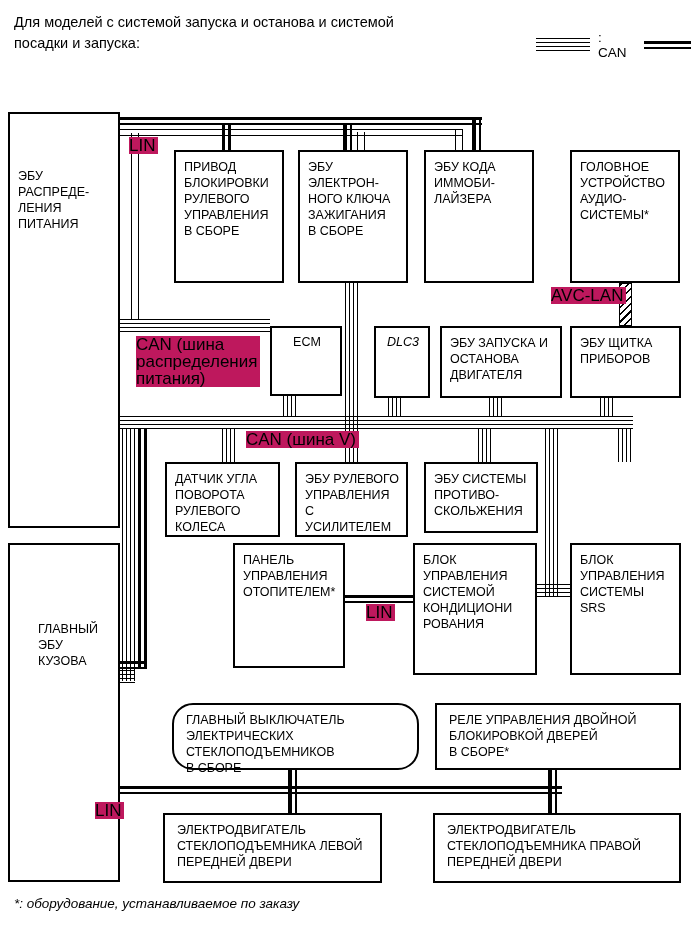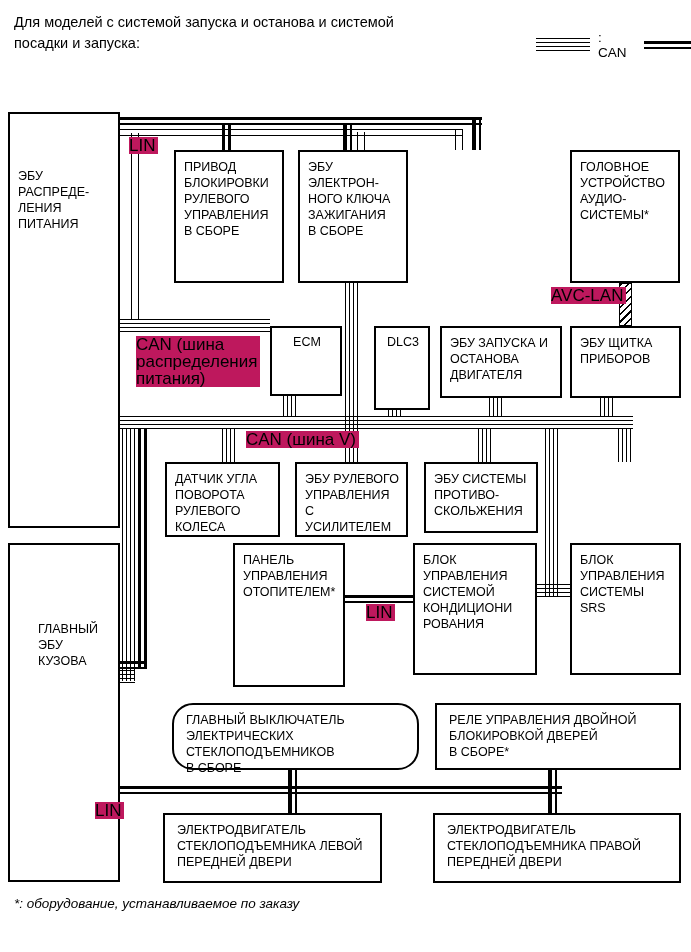--- a/index.html
+++ b/index.html
@@ -102,45 +102,48 @@
     <div class="node" style="left: 174px; top: 150px; width: 110px; height: 133px;">ПРИВОД
 БЛОКИРОВКИ
 РУЛЕВОГО
 УПРАВЛЕНИЯ
 В СБОРЕ</div>
     <div class="node" style="left: 298px; top: 150px; width: 110px; height: 133px;">ЭБУ
 ЭЛЕКТРОН-
 НОГО КЛЮЧА
 ЗАЖИГАНИЯ
 В СБОРЕ</div>
+    <div class="node" style="left: 424px; top: 150px; width: 110px; height: 133px;">ЭБУ КОДА
+ИММОБИ-
+ЛАЙЗЕРА</div>
     <div class="node" style="left: 570px; top: 150px; width: 110px; height: 133px;">ГОЛОВНОЕ
 УСТРОЙСТВО
 АУДИО-
 СИСТЕМЫ*</div>
     <div class="node center" style="left: 270px; top: 326px; width: 72px; height: 70px;">ECM</div>
-    <div class="node center" style="left: 374px; top: 326px; width: 56px; height: 84px;">DLC3</div>
+    <div class="node center" style="left: 374px; top: 326px; width: 56px; height: 72px; font-style: italic;">DLC3</div>
     <div class="node" style="left: 440px; top: 326px; width: 122px; height: 72px;">ЭБУ ЗАПУСКА И
 ОСТАНОВА
 ДВИГАТЕЛЯ</div>
     <div class="node" style="left: 570px; top: 326px; width: 111px; height: 72px;">ЭБУ ЩИТКА
 ПРИБОРОВ</div>
     <div class="node" style="left: 165px; top: 462px; width: 115px; height: 75px;">ДАТЧИК УГЛА
 ПОВОРОТА
 РУЛЕВОГО
 КОЛЕСА</div>
     <div class="node" style="left: 295px; top: 462px; width: 113px; height: 75px;">ЭБУ РУЛЕВОГО
 УПРАВЛЕНИЯ
 С УСИЛИТЕЛЕМ</div>
     <div class="node" style="left: 424px; top: 462px; width: 114px; height: 71px;">ЭБУ СИСТЕМЫ
 ПРОТИВО-
 СКОЛЬЖЕНИЯ</div>
     <div class="node pad-body" style="left: 8px; top: 543px; width: 112px; height: 339px; padding-left: 28px;">ГЛАВНЫЙ
 ЭБУ
 КУЗОВА</div>
-    <div class="node" style="left: 233px; top: 543px; width: 112px; height: 144px;">ПАНЕЛЬ
+    <div class="node" style="left: 233px; top: 543px; width: 112px; height: 125px;">ПАНЕЛЬ
 УПРАВЛЕНИЯ
 ОТОПИТЕЛЕМ*</div>
     <div class="node" style="left: 413px; top: 543px; width: 124px; height: 132px;">БЛОК
 УПРАВЛЕНИЯ
 СИСТЕМОЙ
 КОНДИЦИОНИ
 РОВАНИЯ</div>
     <div class="node" style="left: 570px; top: 543px; width: 111px; height: 132px;">БЛОК
 УПРАВЛЕНИЯ
 СИСТЕМЫ

